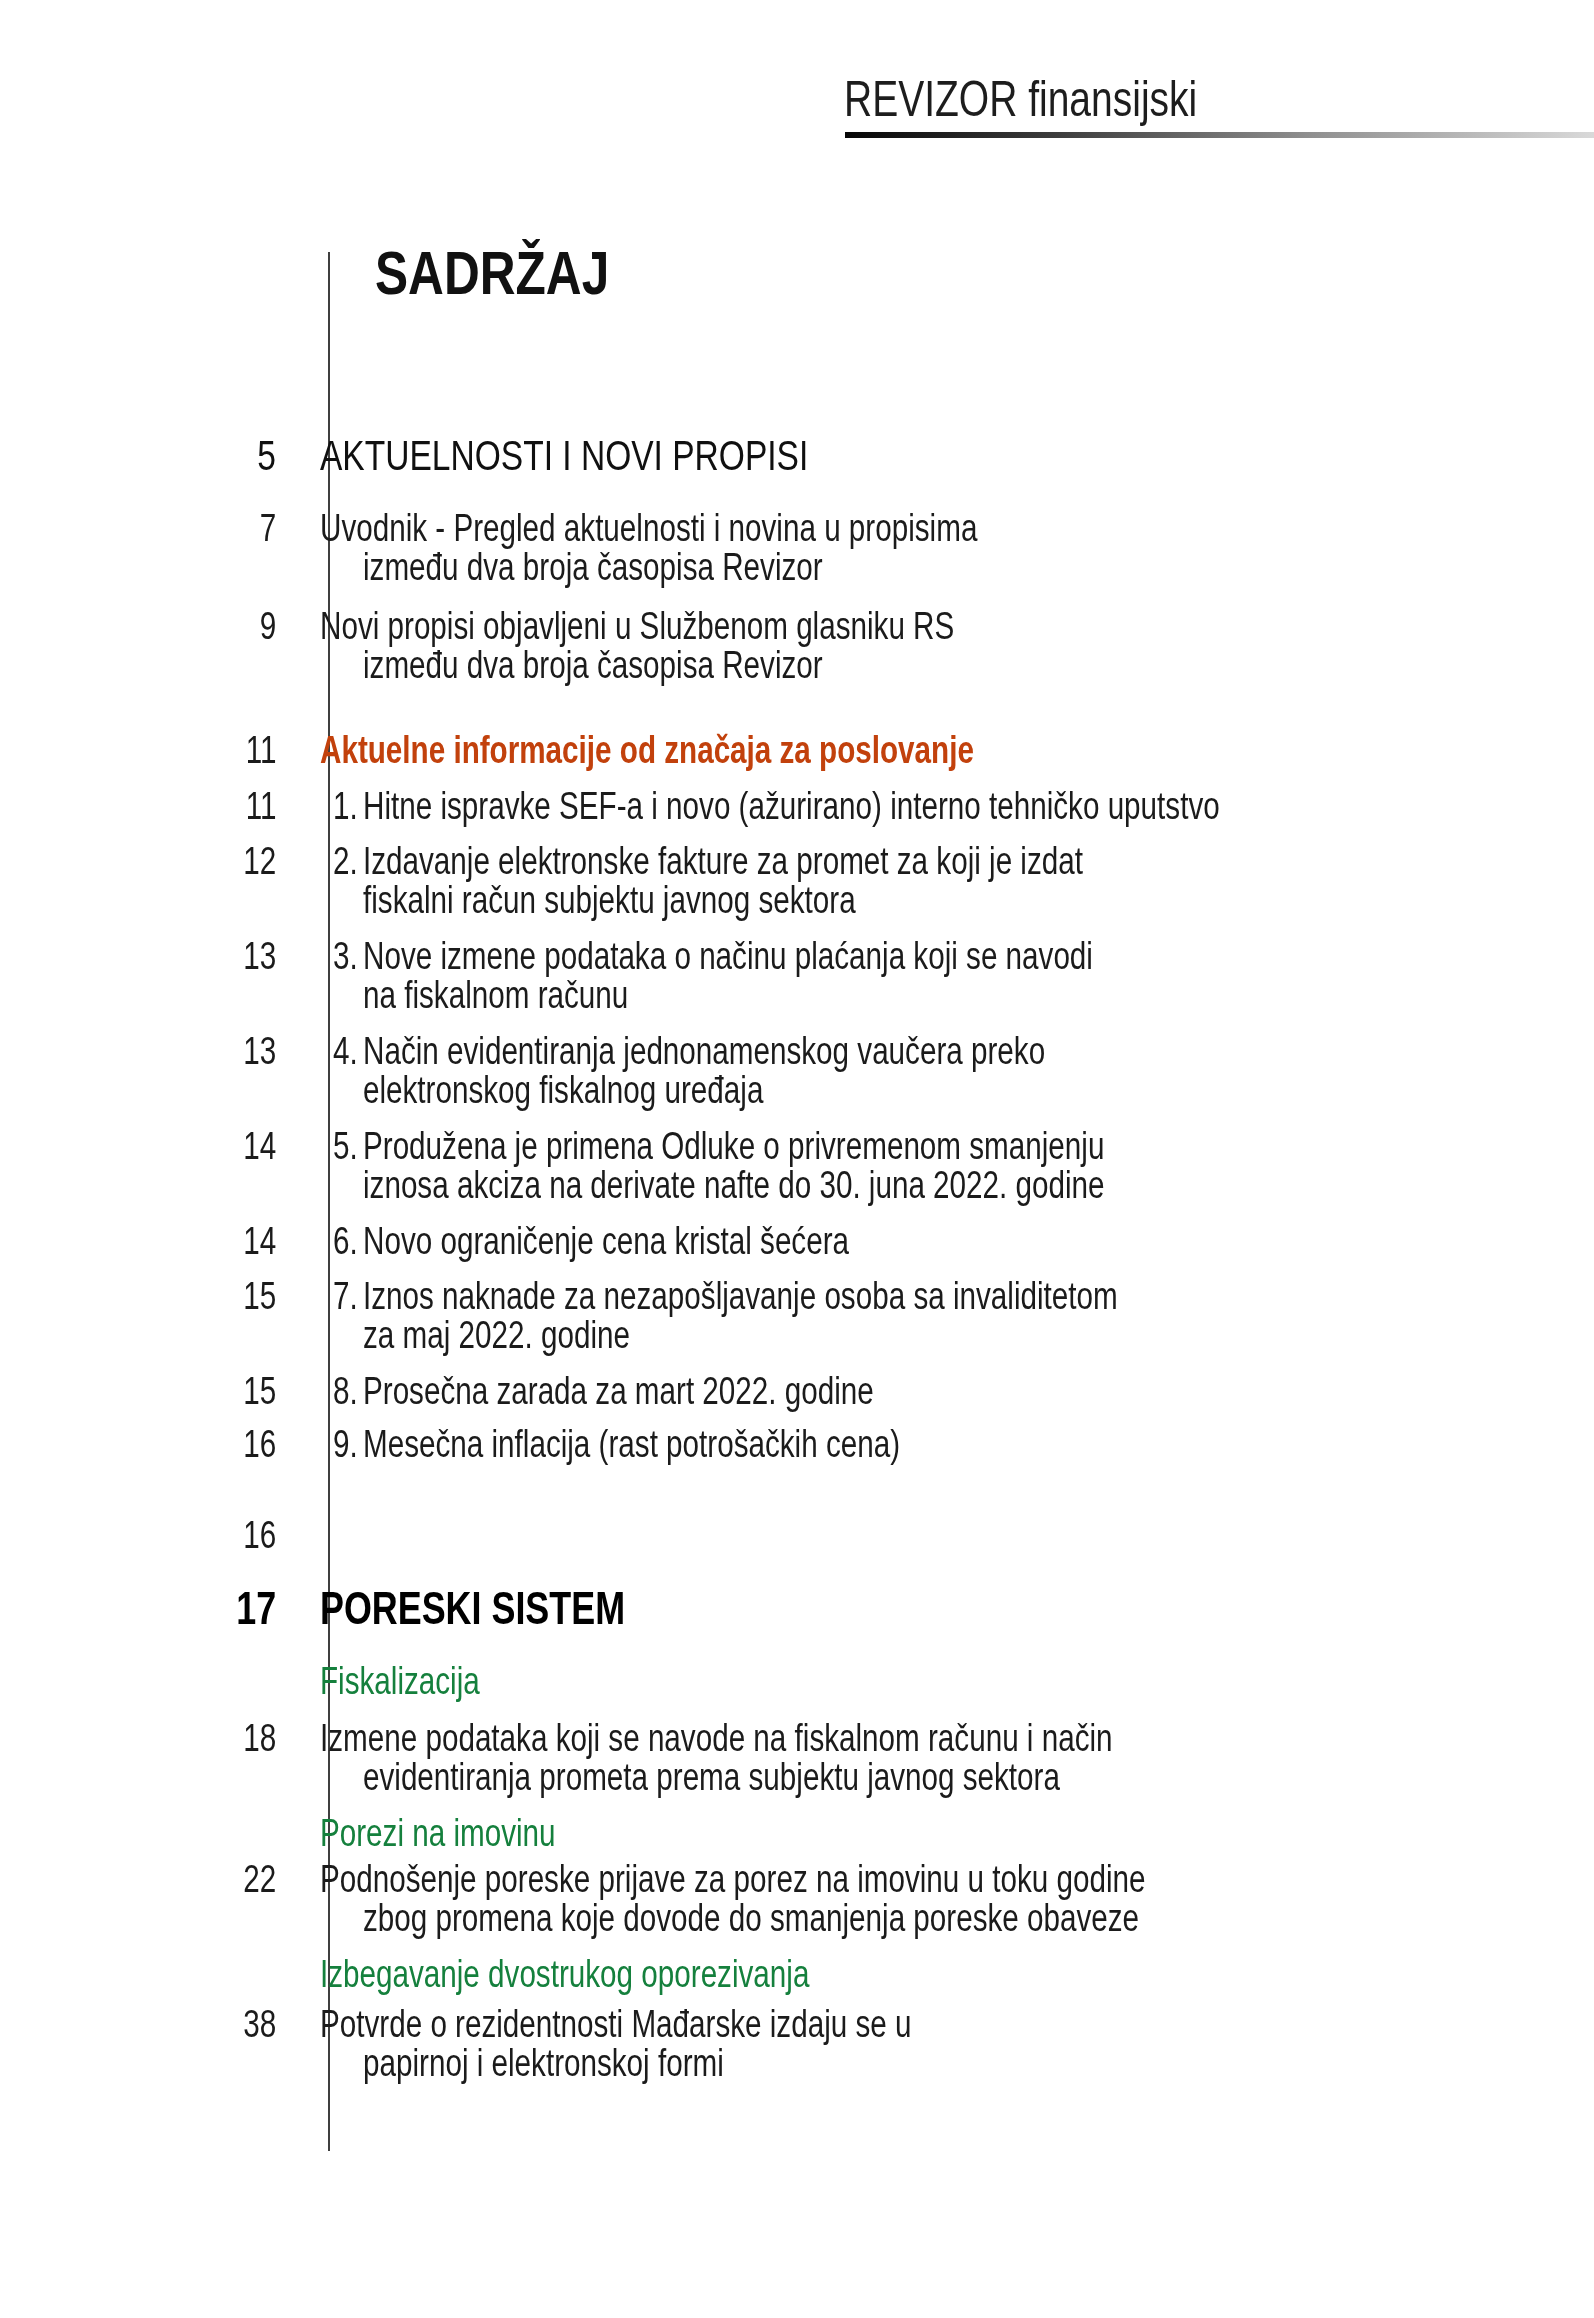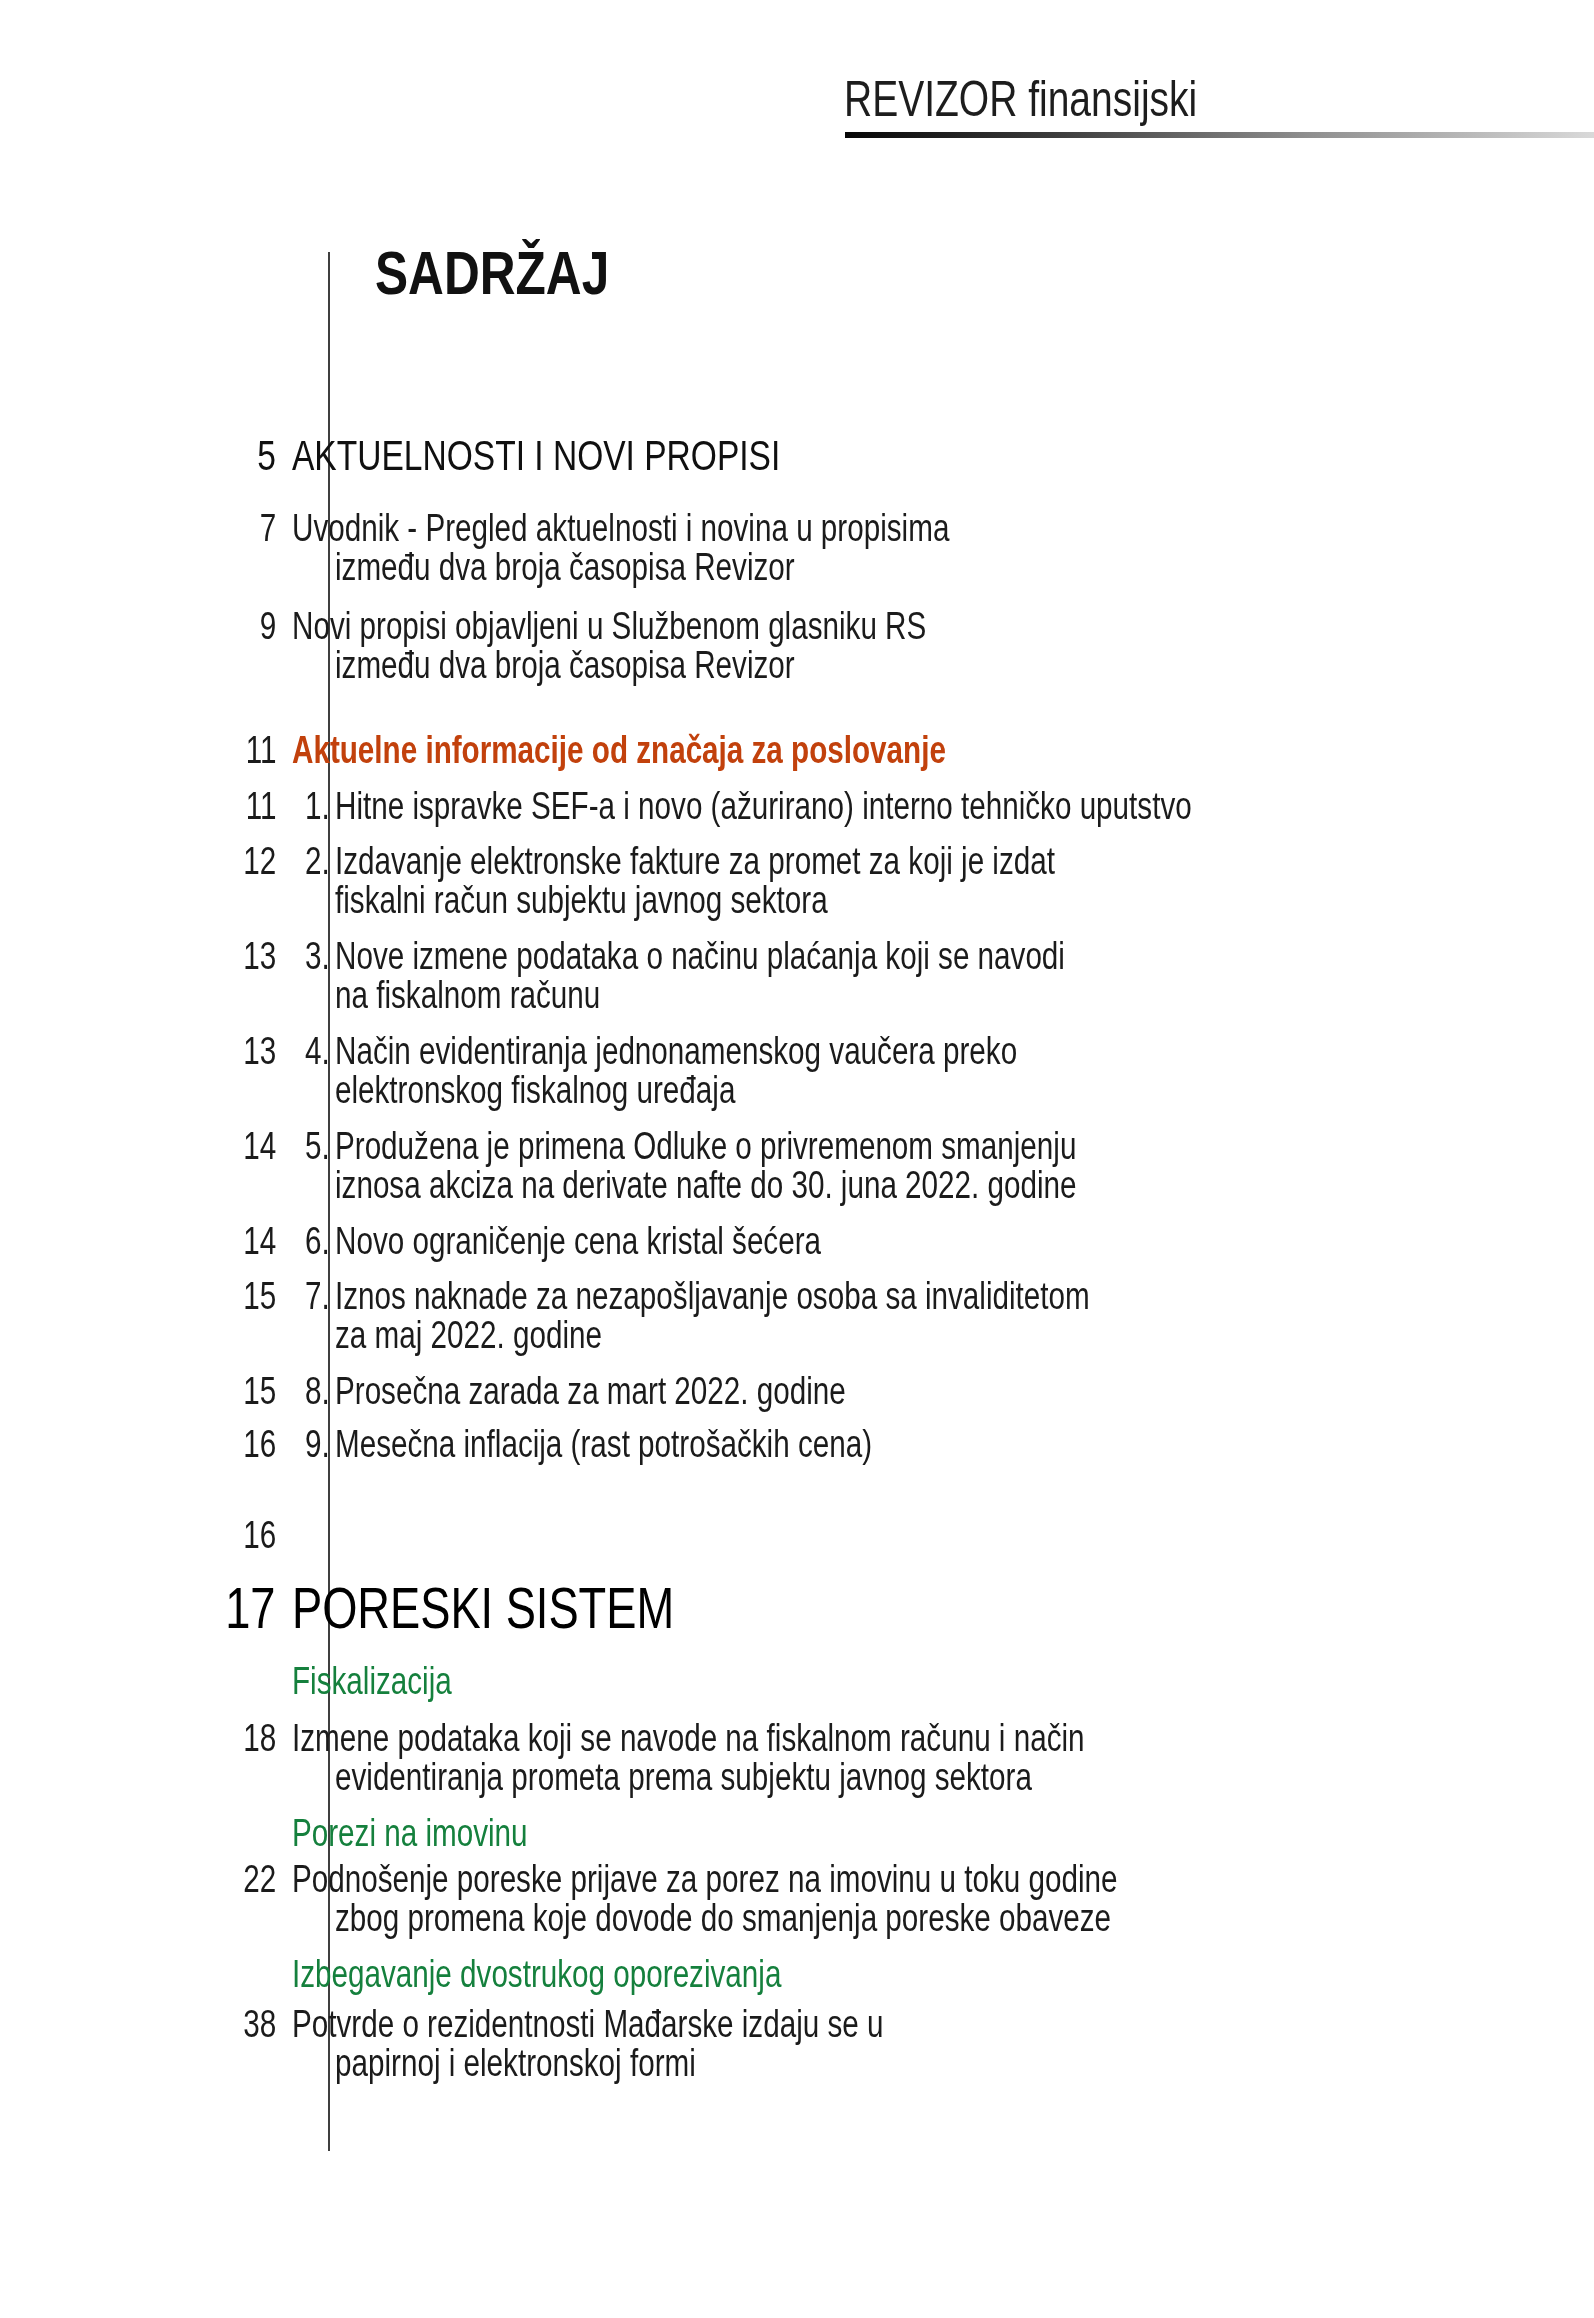--- a/index.html
+++ b/index.html
@@ -36,30 +36,30 @@
     background:#3f3f3f;
   }
   
   .toc-row{position:absolute;left:204px;right:0;}
   .num{
     position:absolute;left:0;top:0;width:72px;
     display:flex;justify-content:flex-end;
     font-size:38px;line-height:39px;font-weight:300;color:#1b1b1b;
     white-space:nowrap;
   }
-  .row-body{margin-left:88px;}
+  .row-body{margin-left:116px;}
   .tline{height:39px;line-height:39px;font-size:38px;font-weight:300;white-space:nowrap;}
   .tline.cont{padding-left:43px;}
   .tline.flexline{display:flex;}
   .marker{flex:0 0 38px;display:flex;justify-content:flex-end;margin-right:4.9px;}
   .cx{display:inline-block;transform:scaleX(.78);transform-origin:0 50%;white-space:nowrap;}
   .cxr{display:inline-block;transform:scaleX(.78);transform-origin:100% 50%;white-space:nowrap;}
   
   .style-section .tline,.style-section .num{font-size:43px;line-height:46px;height:46px;font-weight:400;color:#101010;}
-  .style-section-bold .tline,.style-section-bold .num{font-size:58px;line-height:46px;height:46px;font-weight:400;color:#000;align-items:center;}
+  .style-section-bold .tline,.style-section-bold .num{font-size:46px;line-height:46px;height:46px;font-weight:700;color:#000;align-items:center;}
   .style-subsection .tline{font-weight:600;color:#c2410c;}
   .style-subheader .tline{font-weight:400;color:#15803d;}
 </style>
 </head>
 <body>
 
 <div class="page">
 
   <div class="brand"><span class="cx">REVIZOR finansijski</span></div>
   <div class="header-rule"></div>

